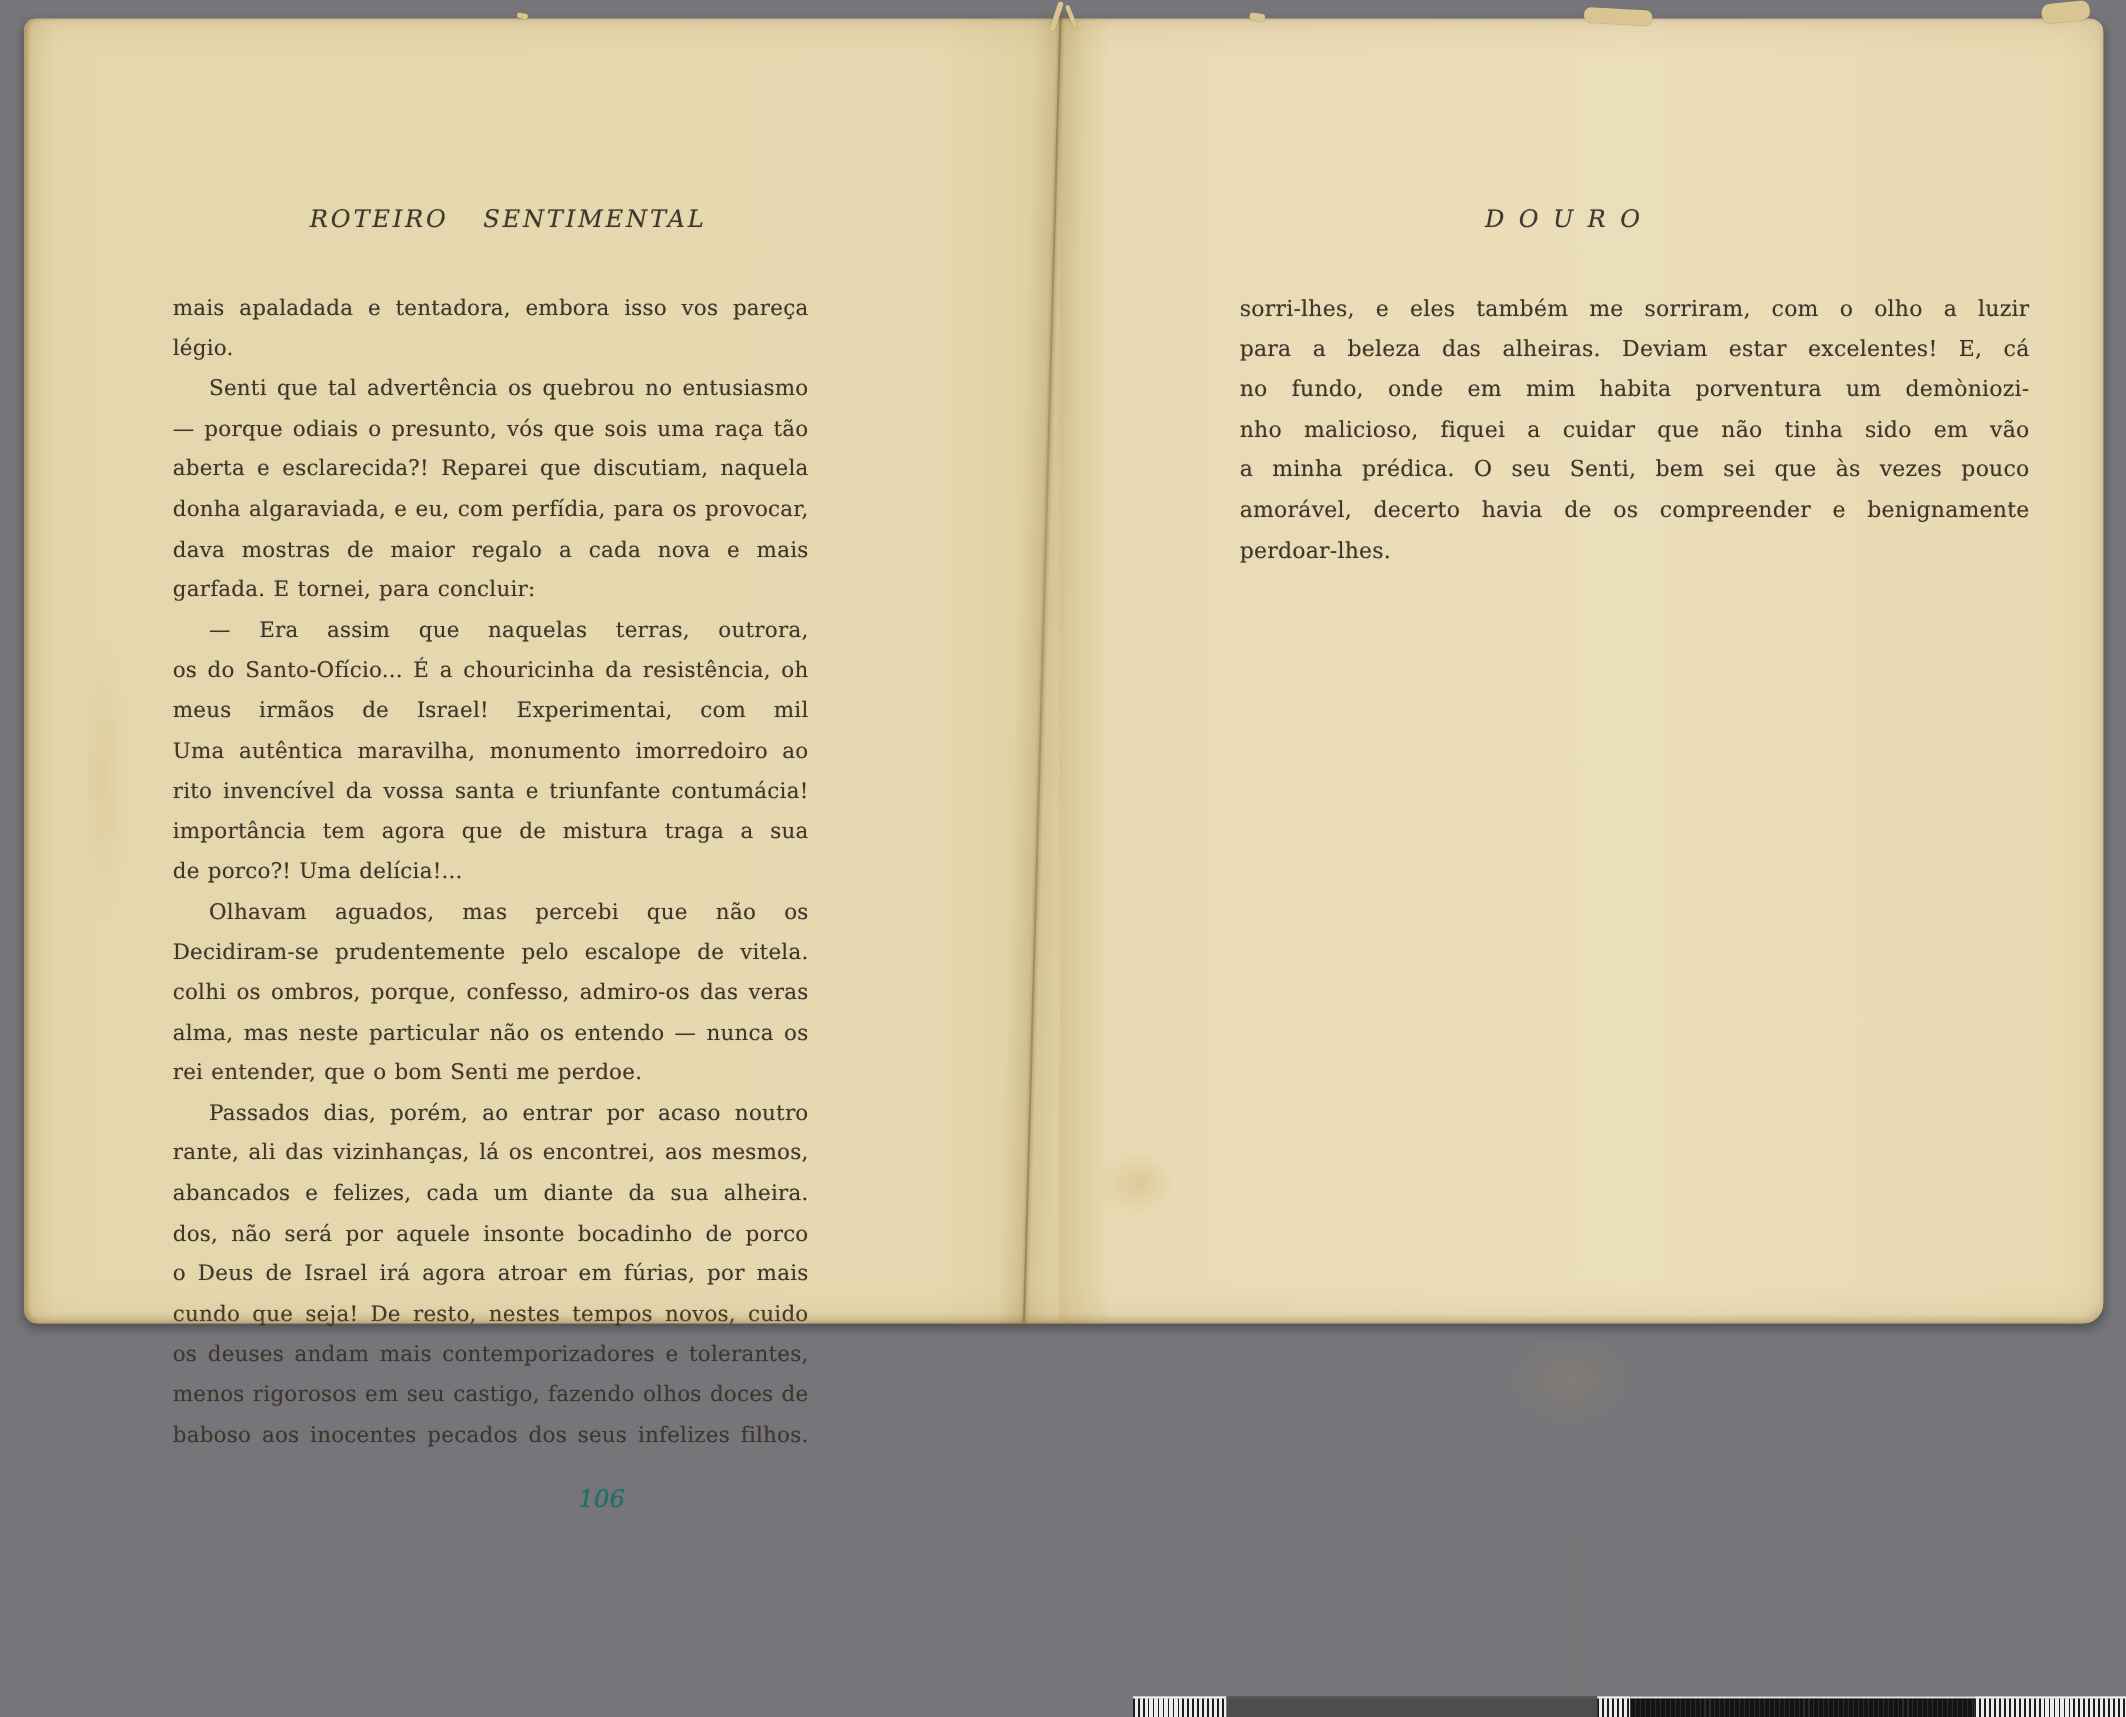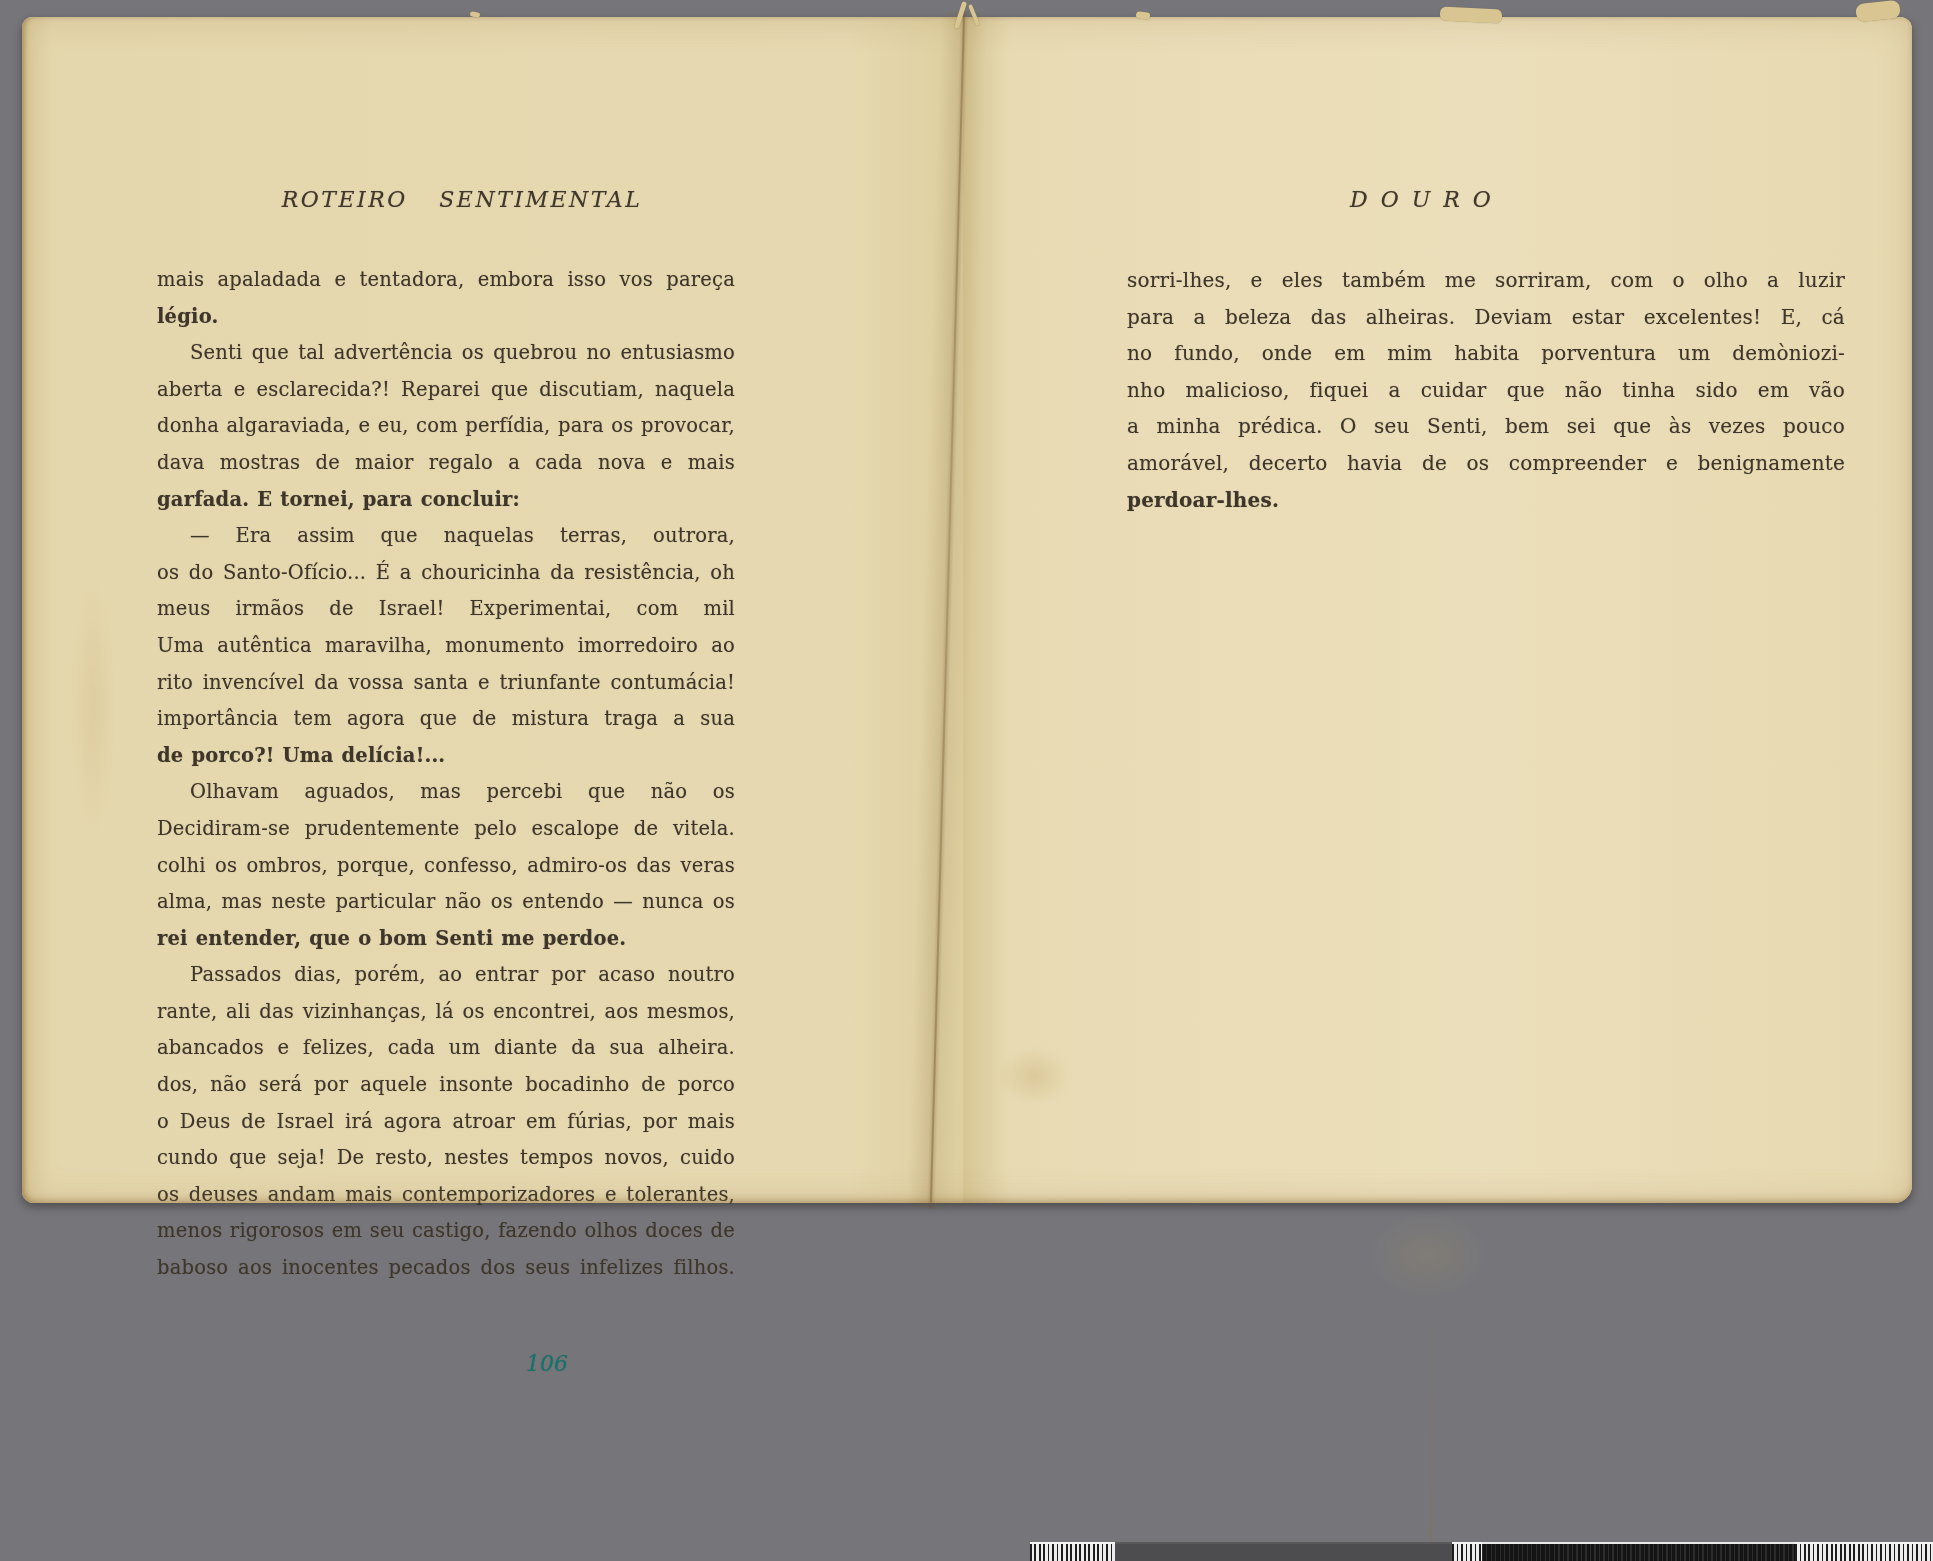--- a/index.html
+++ b/index.html
@@ -53,21 +53,21 @@
     position:absolute;top:245px;color:#3e362b;
     text-shadow:0 0 1px rgba(62,54,43,.38);
   }
   .text-left{left:135px;width:578px;font-size:19.5px;}
   .text-right{left:1085px;width:718px;font-size:20px;margin-left:20px;}
   .line{
     line-height:36.6px;height:36.6px;overflow:hidden;
     text-align:justify;text-align-last:justify;
     word-spacing:1px;letter-spacing:.2px;
   }
-  .line.para-end{text-align-last:left;font-weight:bold;}
+  .line.para-end{text-align-last:left;}
   .line.indent{text-indent:33px;}
   .page-number{
     position:absolute;left:455px;top:1334px;width:140px;
     font-style:italic;font-size:22px;color:#0f766e;text-align:center;
     text-shadow:0 0 1px rgba(64,56,44,.4);
   }
   .stain{position:absolute;border-radius:50%;pointer-events:none;}
   .stain1{left:975px;top:1028px;width:74px;height:62px;background:radial-gradient(ellipse,rgba(184,148,76,.25),rgba(184,148,76,0) 70%);}
   .stain2{left:1345px;top:1195px;width:120px;height:86px;background:radial-gradient(ellipse,rgba(190,158,90,.14),rgba(190,158,90,0) 70%);}
   .stain3{left:48px;top:560px;width:46px;height:260px;background:radial-gradient(ellipse,rgba(170,130,60,.12),rgba(170,130,60,0) 70%);}
@@ -108,20 +108,21 @@
   <div class="gutter"></div>
   <div class="gutter-line"></div>
 
   <div class="running-head head-left">ROTEIRO SENTIMENTAL</div>
   <div class="running-head head-right">DOURO</div>
 
   <div class="textblock text-left">
       <div class="line">mais apaladada e tentadora, embora isso vos pareça sacri-</div>
       <div class="line para-end">légio.</div>
       <div class="line indent">Senti que tal advertência os quebrou no entusiasmo</div>
+      <div class="line">— porque odiais o presunto, vós que sois uma raça tão</div>
       <div class="line">aberta e esclarecida?! Reparei que discutiam, naquela me-</div>
       <div class="line">donha algaraviada, e eu, com perfídia, para os provocar,</div>
       <div class="line">dava mostras de maior regalo a cada nova e mais abundante</div>
       <div class="line para-end">garfada. E tornei, para concluir:</div>
       <div class="line indent">— Era assim que naquelas terras, outrora, enganavam</div>
       <div class="line">os do Santo-Ofício... É a chouricinha da resistência, oh</div>
       <div class="line">meus irmãos de Israel! Experimentai, com mil demónios!</div>
       <div class="line">Uma autêntica maravilha, monumento imorredoiro ao espí-</div>
       <div class="line">rito invencível da vossa santa e triunfante contumácia! Que</div>
       <div class="line">importância tem agora que de mistura traga a sua febrazinha</div>

